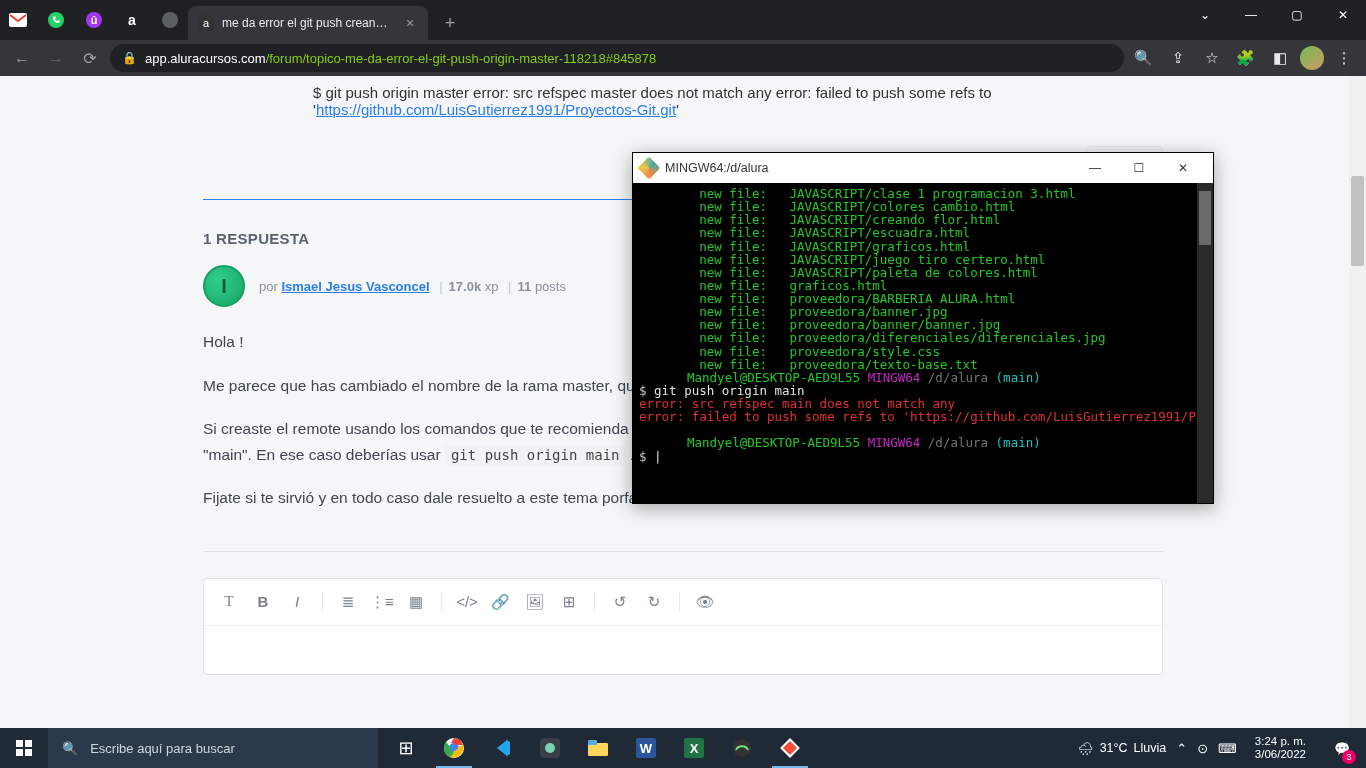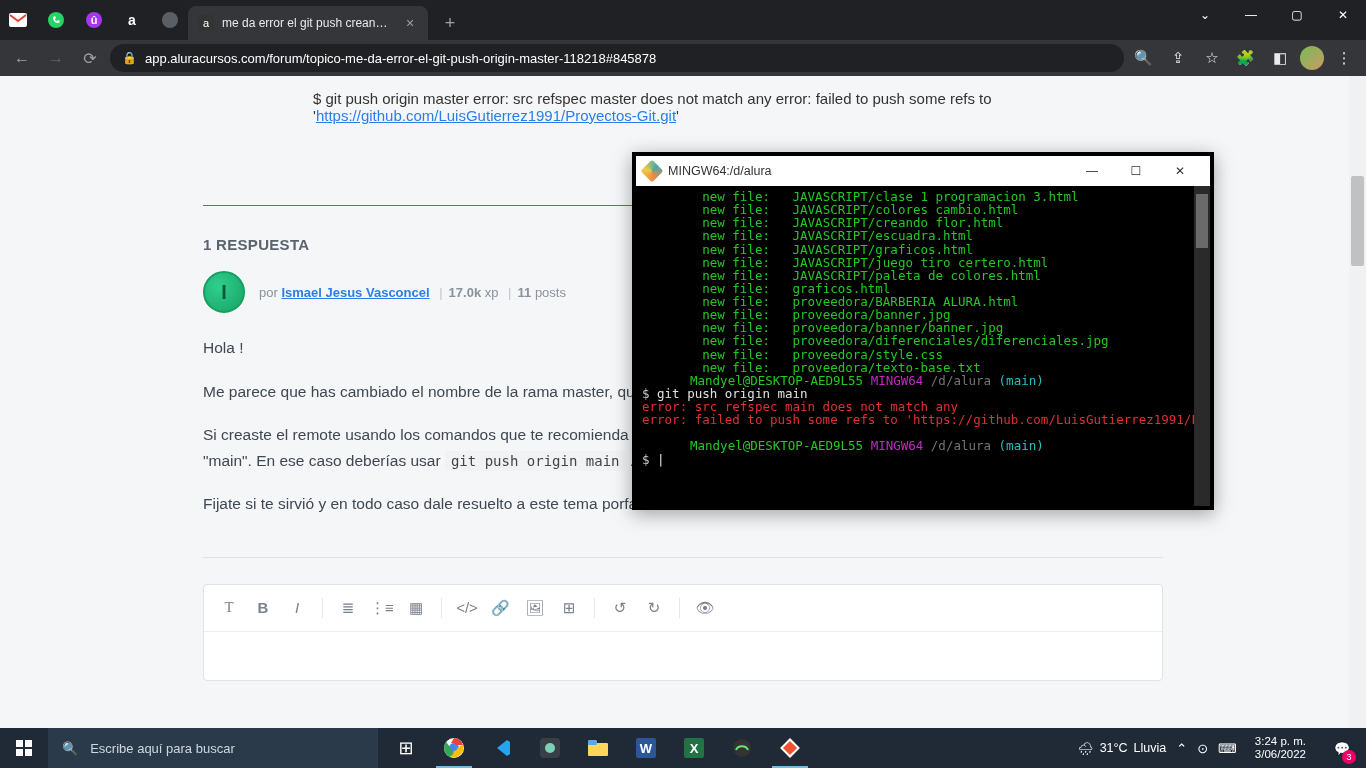--- a/index.html
+++ b/index.html
@@ -17,30 +17,30 @@
 .newtab { width: 28px; height: 28px; display: flex; align-items: center; justify-content: center; color: #9aa0a6; font-size: 18px; margin-left: 8px; margin-bottom: 3px; }
 .window-controls { margin-left: auto; display: flex; height: 100%; }
 .win-btn { width: 46px; height: 30px; display: flex; align-items: center; justify-content: center; color: #fff; font-size: 12px; }
 
 .browser-toolbar { background: #35363a; height: 36px; display: flex; align-items: center; padding: 0 8px; gap: 6px; }
 .nav-btn { width: 28px; height: 28px; display: flex; align-items: center; justify-content: center; color: #9aa0a6; font-size: 16px; border-radius: 50%; }
 .nav-btn.disabled { color: #5f6368; }
 .addr { flex: 1; background: #202124; border-radius: 14px; height: 28px; display: flex; align-items: center; padding: 0 12px; gap: 8px; color: #e8eaed; font-size: 13px; }
 .addr .lock { color: #9aa0a6; font-size: 12px; }
 .addr-txt .host { color: #fff; }
-.addr-txt .path { color: #ffffff; }
+.addr-txt .path { color: #84cc16; }
 .tb-icon { width: 28px; height: 28px; display: flex; align-items: center; justify-content: center; color: #e8eaed; font-size: 15px; }
 .avatar-small { width: 24px; height: 24px; border-radius: 50%; background: linear-gradient(135deg,#7b5,#c96); }
 
 
 .viewport { position: absolute; top: 76px; left: 0; right: 0; bottom: 40px; background: #f5f6f7; overflow: hidden; }
 .scrollbar-v { position: absolute; right: 0; top: 0; bottom: 0; width: 17px; background: #f1f1f1; }
 .scrollbar-thumb { position: absolute; left: 2px; right: 2px; top: 100px; height: 90px; background: #c1c1c1; border-radius: 2px; }
 
-.page-content { width: 960px; margin: 14px auto; padding: 0 0 40px 0; }
+.page-content { width: 960px; margin: 8px auto; padding: 0 0 40px 0; }
 
 .question-tail { padding: 0 0 0 110px; color: #333; font-size: 15px; }
 .question-tail a { color: #2b7de9; text-decoration: underline; }
 .edit-btn-row { display: flex; justify-content: flex-end; margin-top: 28px; }
 .edit-btn { background: #f1f2f4; border: 1px solid #e5e7ea; border-radius: 4px; padding: 5px 12px; font-size: 13px; color: #5d6672; display: flex; align-items: center; gap: 6px; }
 .divider-blue { border: none; border-top: 1px solid #2b7de9; margin: 26px 0 30px 0; }
 
 .respuestas-heading { font-size: 15px; font-weight: 700; color: #5a6470; letter-spacing: .3px; }
 .answer { margin-top: 18px; }
 .answer-head { display: flex; align-items: center; gap: 14px; }
@@ -54,21 +54,21 @@
 .divider-grey { border: none; border-top: 1px solid #dfe2e6; margin: 40px 0 26px 0; }
 
 .reply-heading { font-size: 19px; font-weight: 700; color: #3a424d; margin-bottom: 18px; }
 .editor { border: 1px solid #dfe2e6; border-radius: 4px; background: #fff; }
 .editor-toolbar { display: flex; align-items: center; padding: 8px 10px; gap: 4px; border-bottom: 1px solid #eceef1; }
 .etool { width: 30px; height: 30px; display: flex; align-items: center; justify-content: center; color: #7a828d; font-size: 15px; border-radius: 4px; }
 .etool-sep { width: 1px; height: 20px; background: #e5e7ea; margin: 0 6px; }
 .editor-area { min-height: 48px; }
 
 
-.terminal-window { position: absolute; left: 632px; top: 152px; width: 582px; background: #fff; border: 4px solid #000000; box-shadow: 0 4px 18px rgba(0,0,0,.35); }
+.terminal-window { position: absolute; left: 632px; top: 152px; width: 582px; background: #fff; border: 1px solid #000000; box-shadow: 0 4px 18px rgba(0,0,0,.35); }
 .term-title { height: 30px; display: flex; align-items: center; padding: 0 8px; background: #fff; font-size: 12.5px; color: #333; }
 .term-title .ticon { width: 16px; height: 16px; margin-right: 8px; background: conic-gradient(#4aa, #e84, #ec4, #4aa); border-radius: 2px; transform: rotate(45deg); }
 .term-winbtns { margin-left: auto; display: flex; gap: 0; }
 .term-wb { width: 44px; height: 28px; display: flex; align-items: center; justify-content: center; font-size: 12px; color: #333; }
 .term-body { background: #000; color: #c8c8c8; font-family: Consolas, "Courier New", monospace; font-size: 12.5px; line-height: 1.05; padding: 4px 6px 10px 6px; position: relative; height: 320px; overflow: hidden; }
 .term-body .nf { color: #24c824; text-align: center; }
 .term-body .prompt-user { color: #24c824; padding-left: 48px; }
 .term-body .prompt-host { color: #c628c6; }
 .term-body .prompt-path { color: #737373; }
 .term-body .prompt-branch { color: #1fc3c3; text-align: right; }

